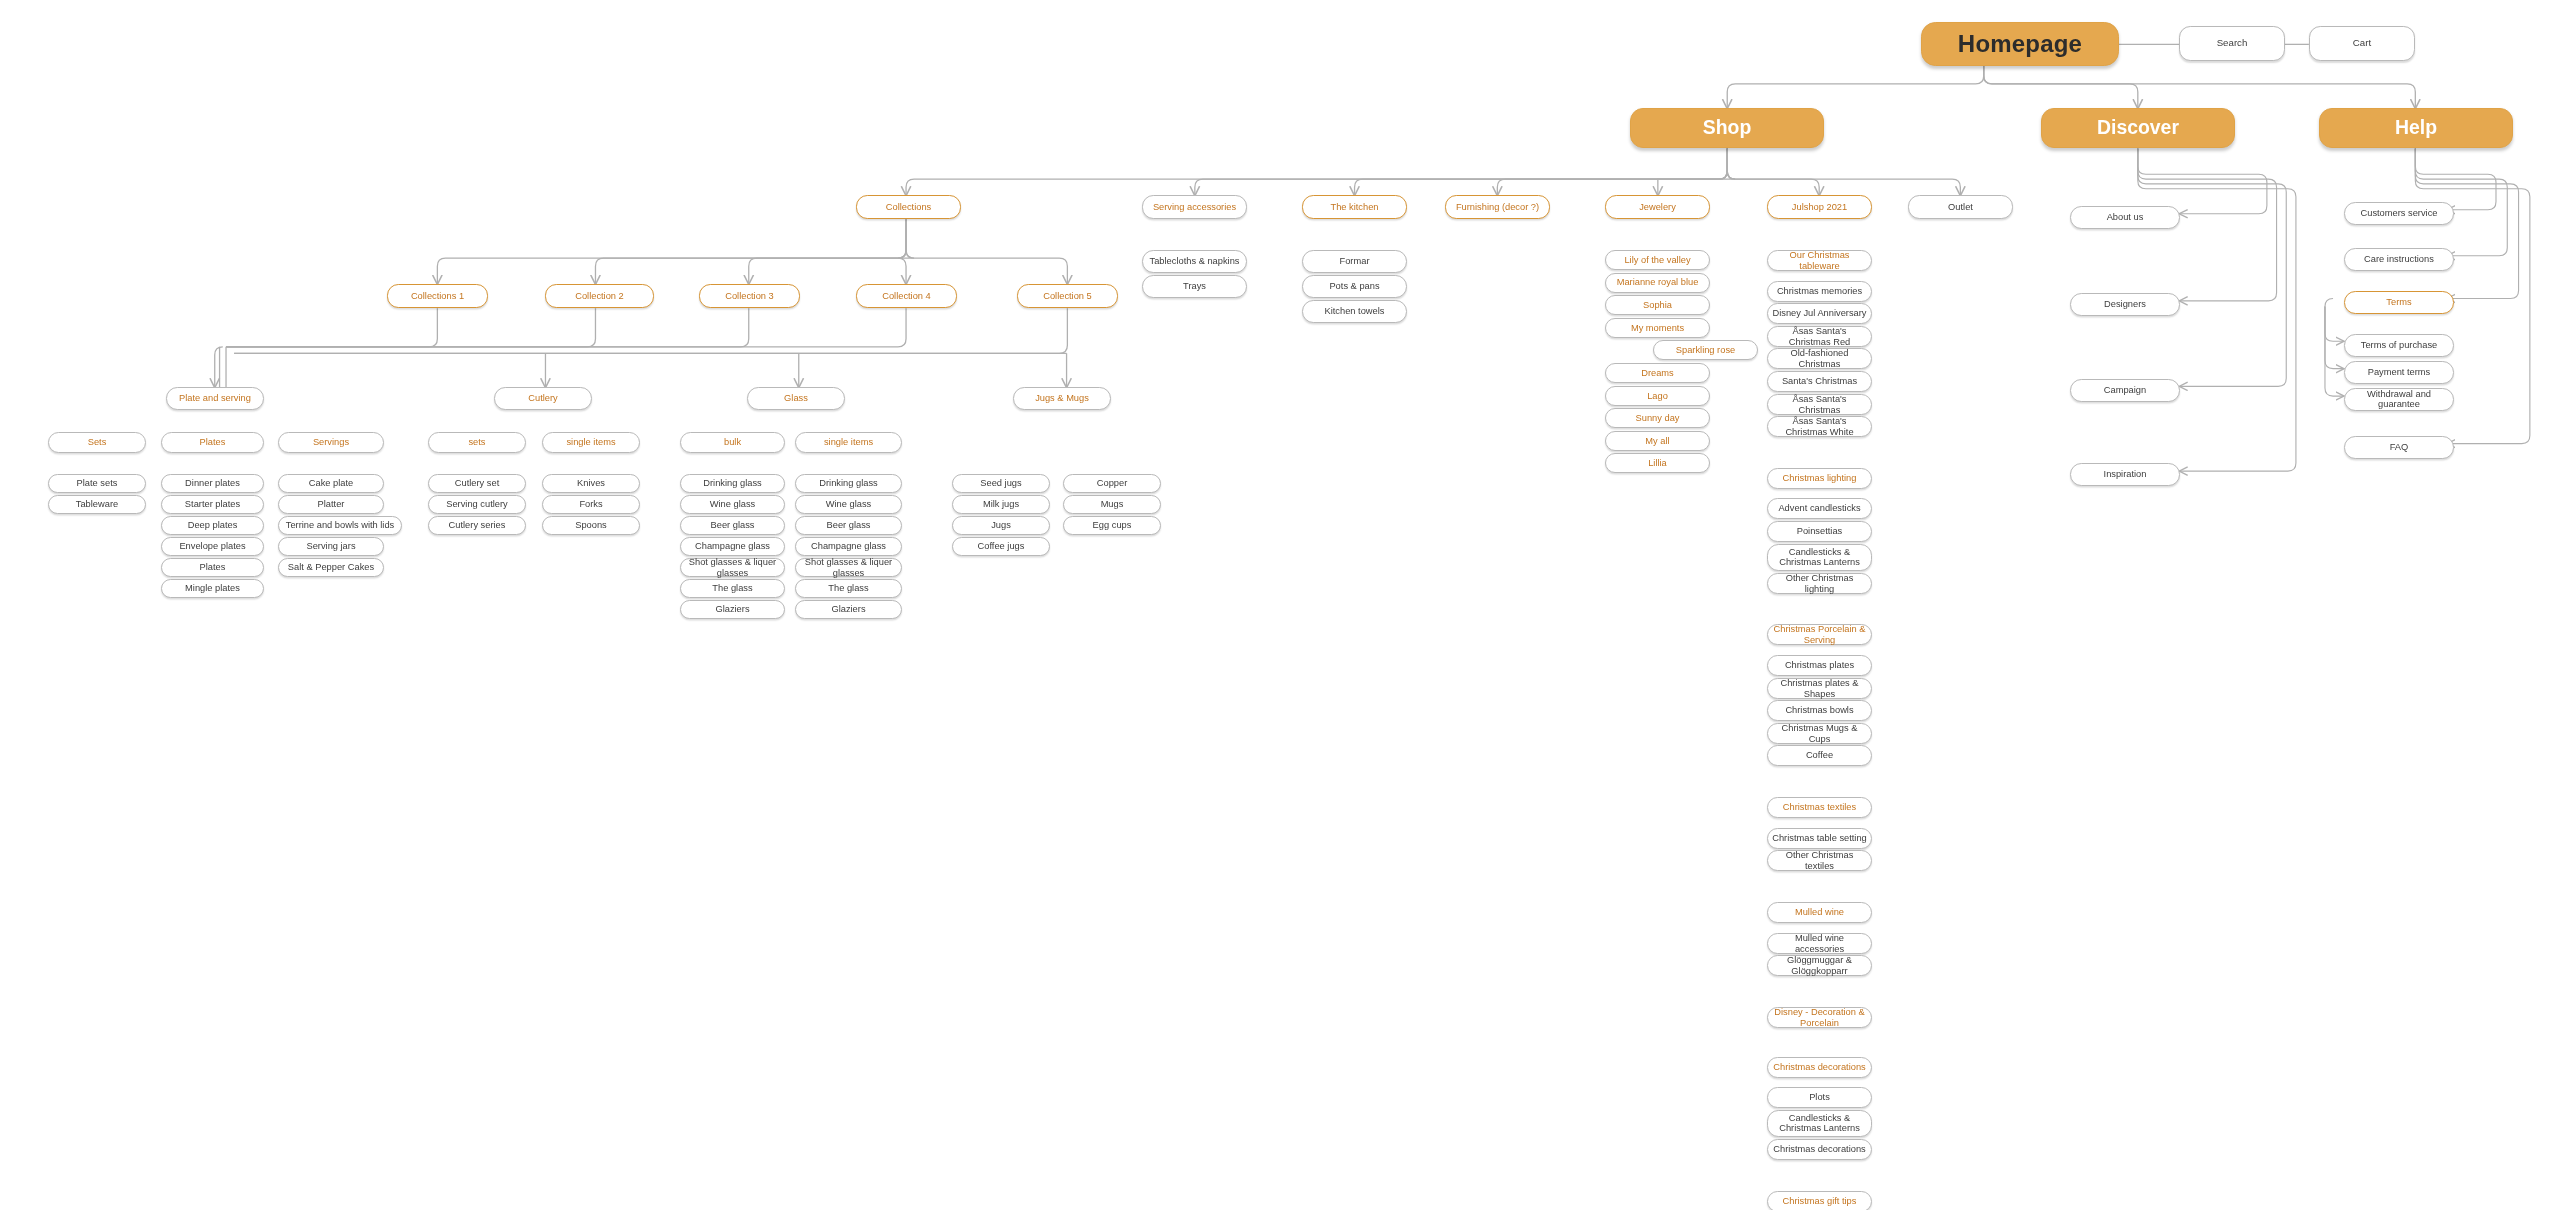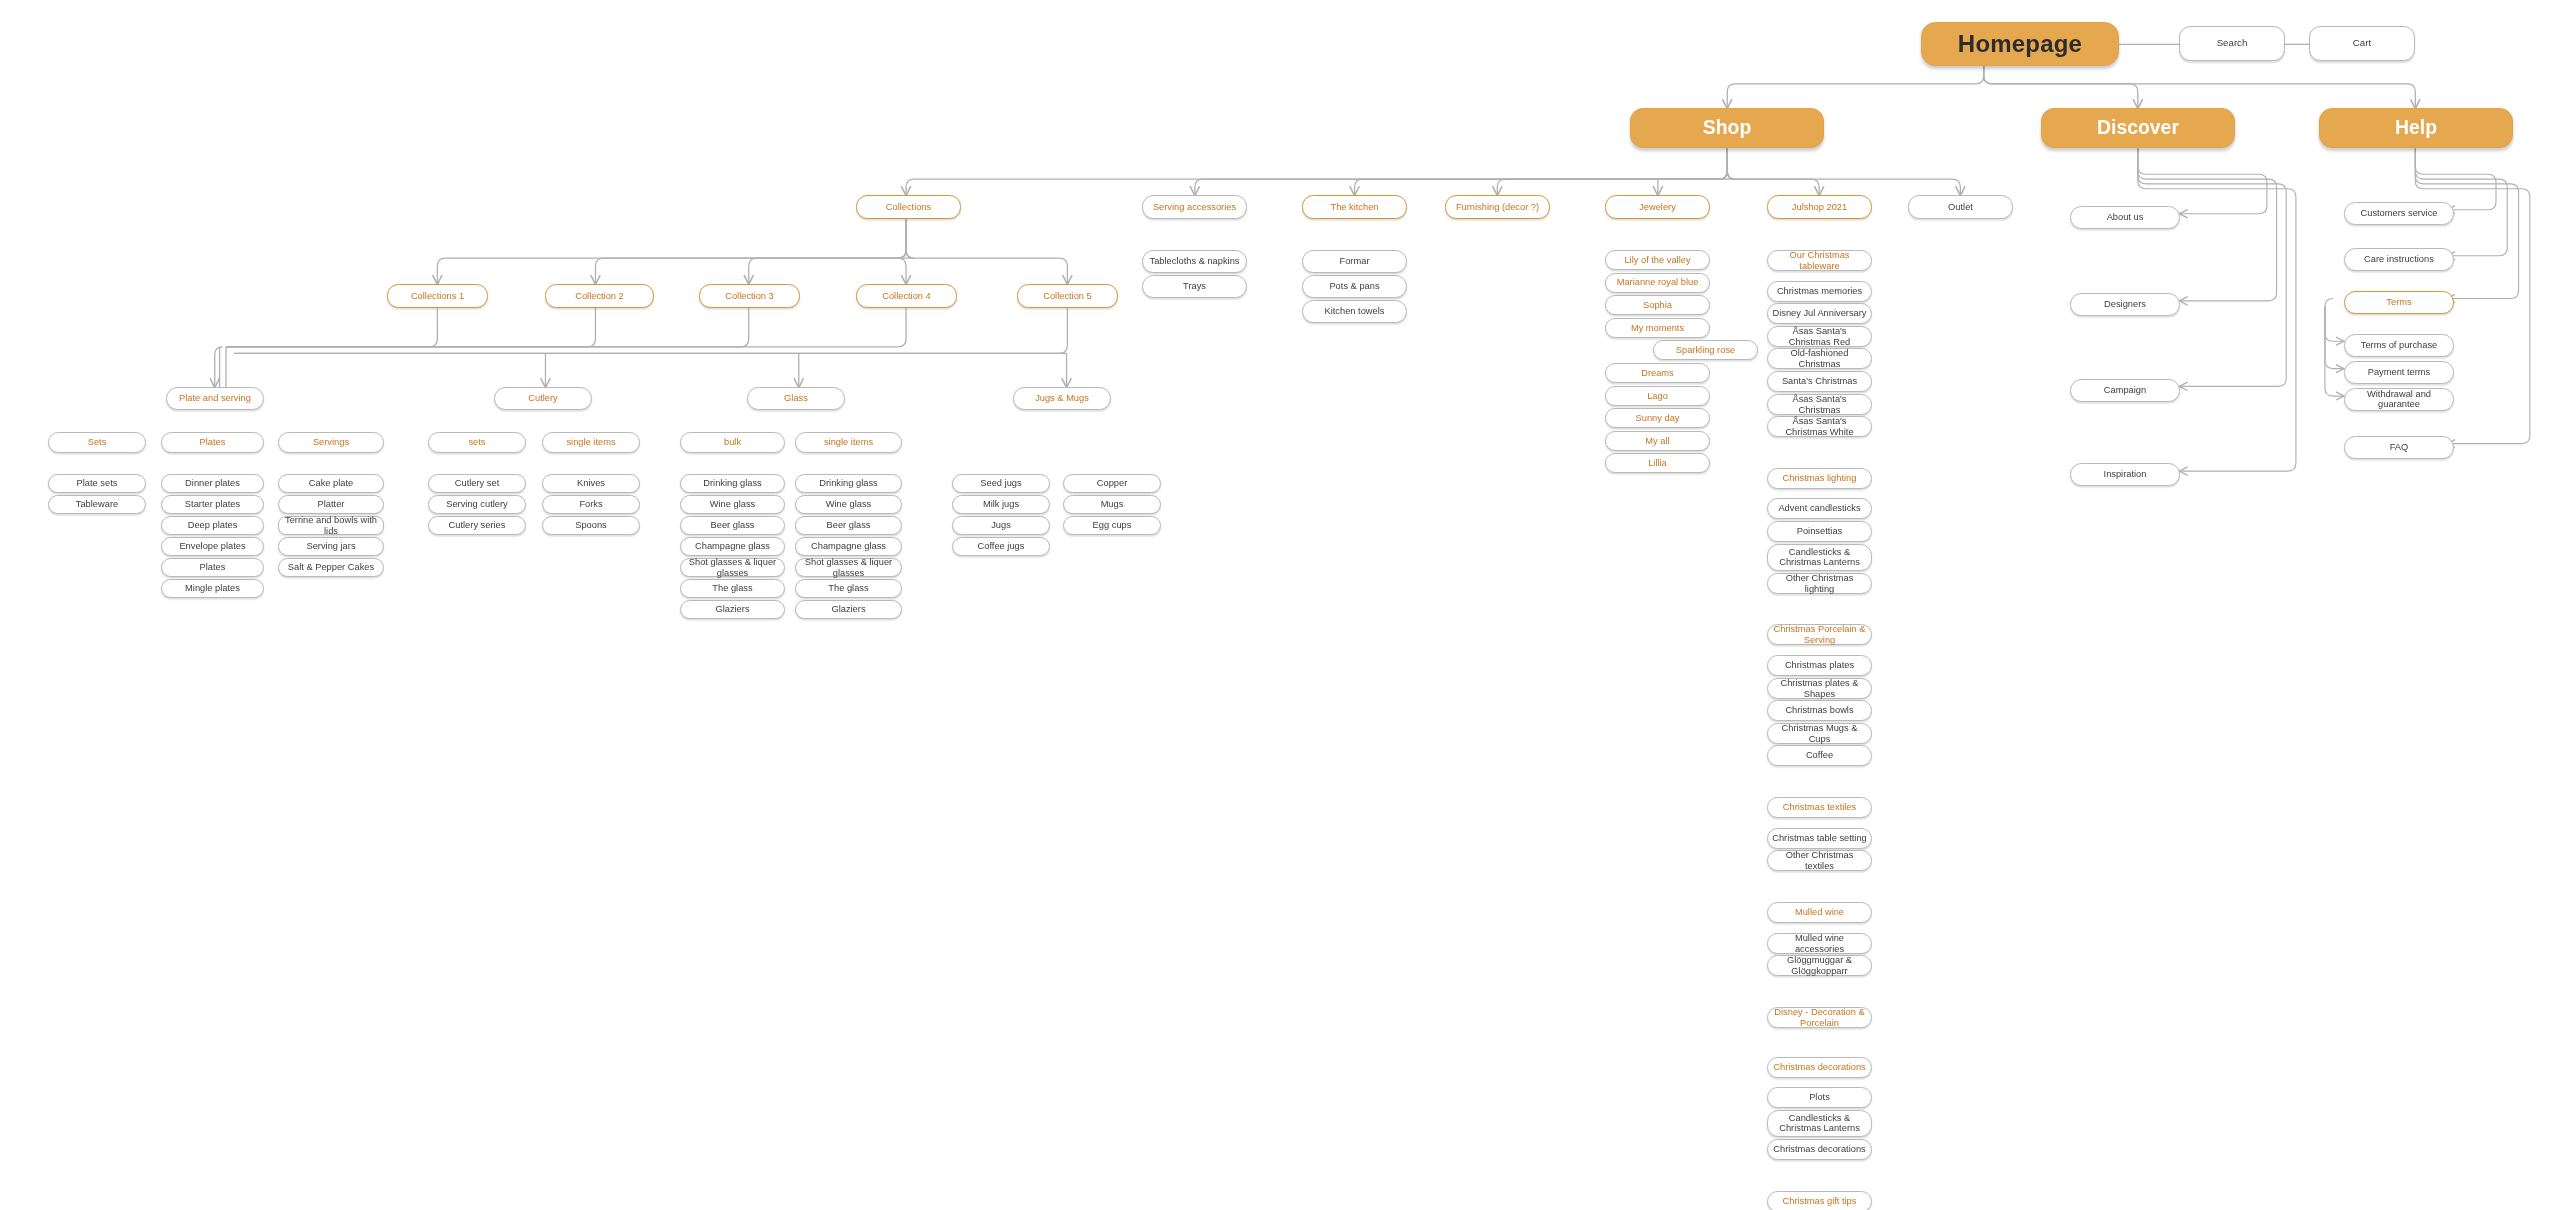--- a/index.html
+++ b/index.html
@@ -357,21 +357,21 @@
       </div>
       <div class="node n-orange s-sm" style="position: absolute; left: 278px; top: 45px; width: 106px; height: 21px;">
         <span>Servings</span>
       </div>
       <div class="node n-plain s-sm" style="position: absolute; left: 278px; top: 87px; width: 106px; height: 19.4px;">
         <span>Cake plate</span>
       </div>
       <div class="node n-plain s-sm" style="position: absolute; left: 278px; top: 108px; width: 106px; height: 19.4px;">
         <span>Platter</span>
       </div>
-      <div class="node n-plain s-sm" style="position: absolute; left: 278px; top: 129px; width: 106px; height: 19.4px; border-radius: 8px;">
+      <div class="node n-plain s-sm" style="position: absolute; left: 278px; top: 129px; width: 124px; height: 19.4px;">
         <span>Terrine and bowls with lids</span>
       </div>
       <div class="node n-plain s-sm" style="position: absolute; left: 278px; top: 150px; width: 106px; height: 19.4px;">
         <span>Serving jars</span>
       </div>
       <div class="node n-plain s-sm" style="position: absolute; left: 278px; top: 171px; width: 106px; height: 19.4px;">
         <span>Salt &amp; Pepper Cakes</span>
       </div>
       <div class="node n-orange s-sm" style="position: absolute; left: 494px; top: 0px; width: 98px; height: 22.6px;">
         <span>Cutlery</span>

